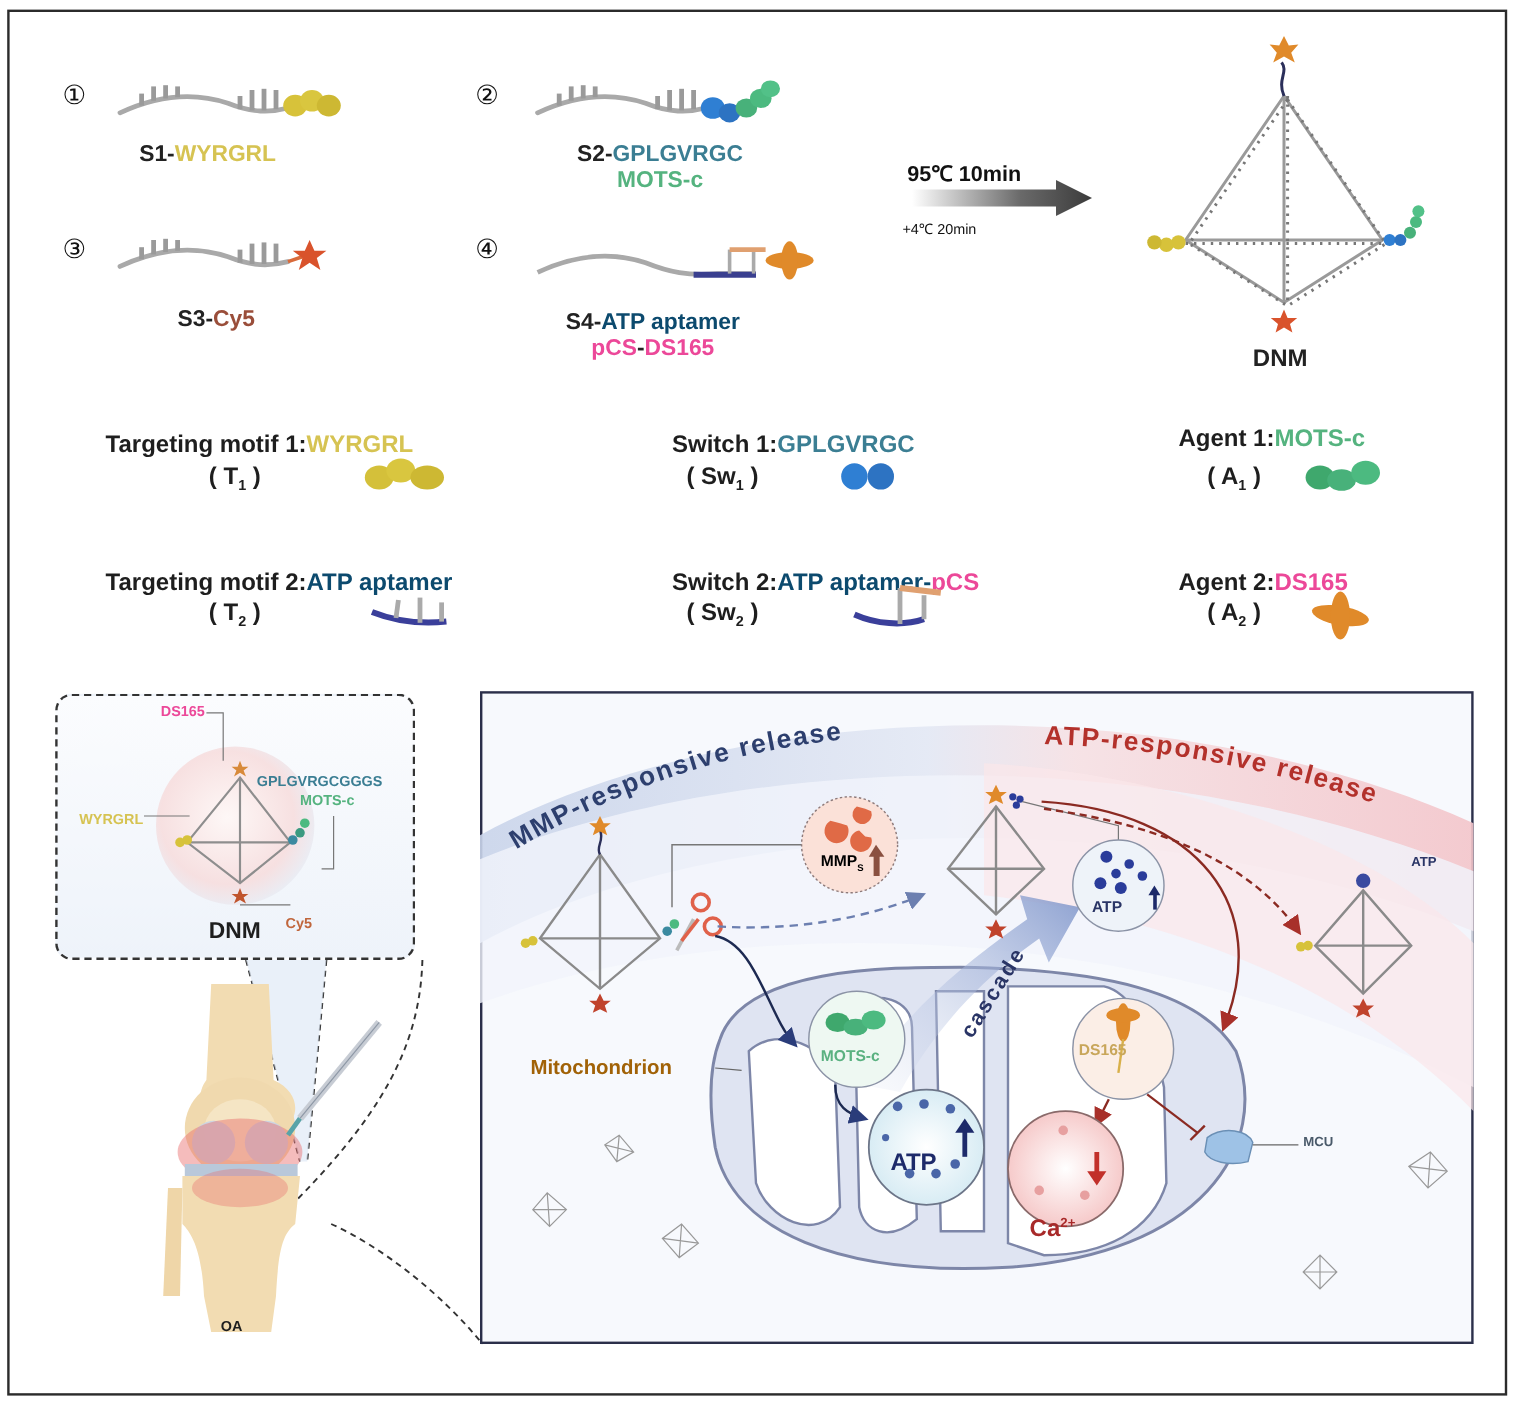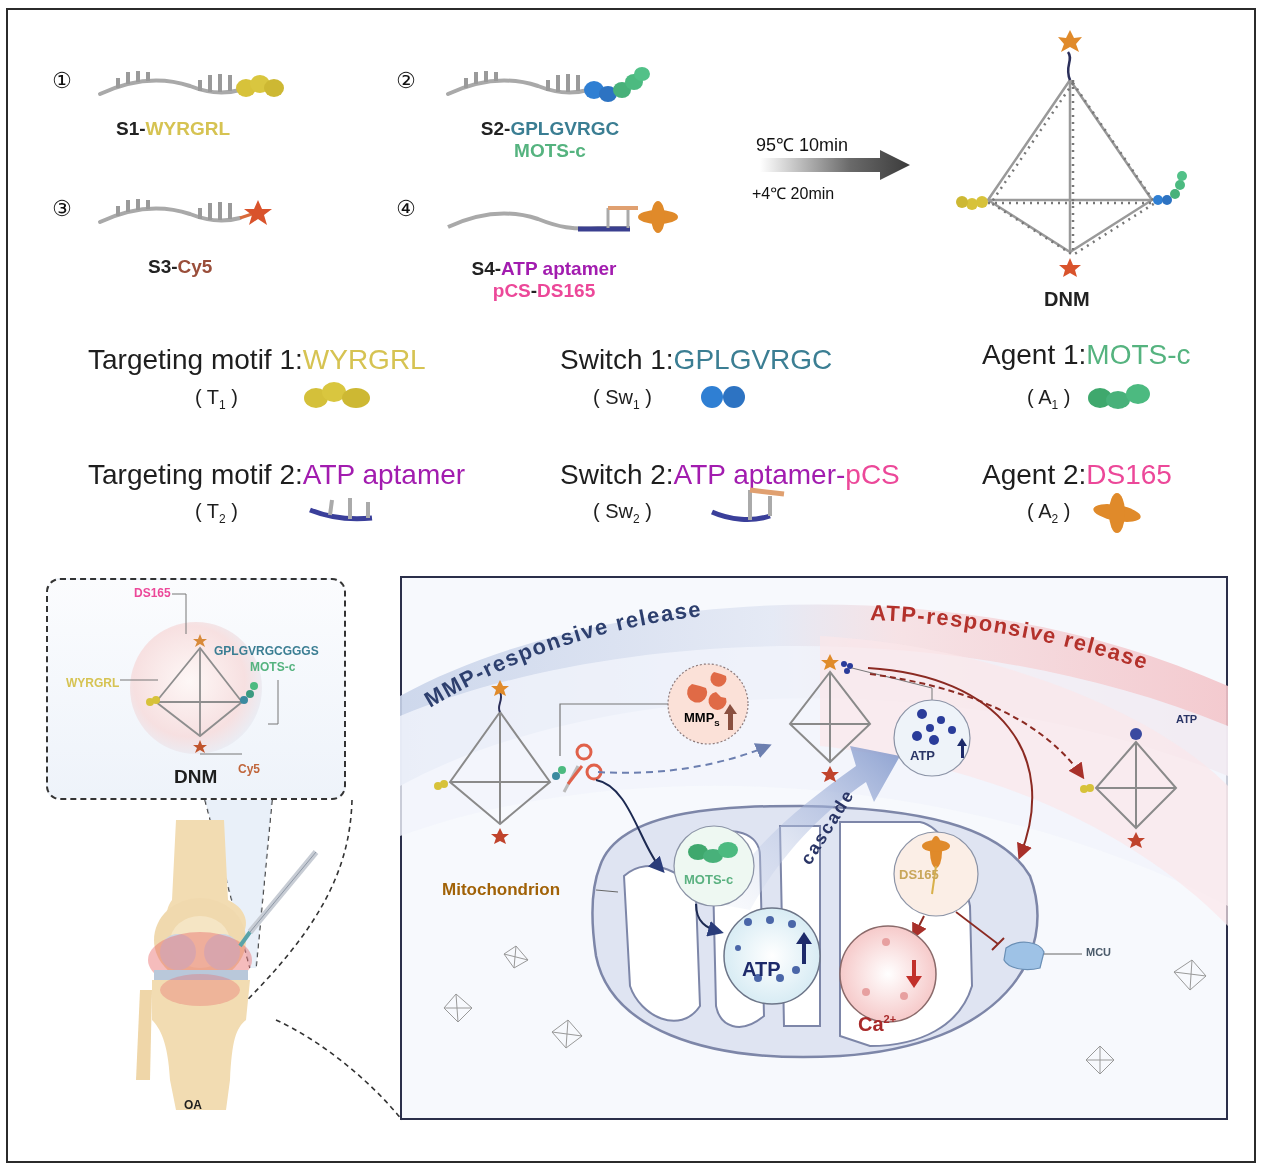--- a/index.html
+++ b/index.html
@@ -1,28 +1,28 @@
 <!DOCTYPE html>
 <html><head>
 <meta charset="utf-8">
 <style>
   html,body{margin:0;padding:0;background:#ffffff;}
   body{width:1266px;height:1171px;position:relative;overflow:hidden;font-family:"Liberation Sans",sans-serif;}
   .frame{position:absolute;left:6px;top:8px;width:1250px;height:1155px;border:2px solid #2b2b2b;box-sizing:border-box;}
   .abs{position:absolute;}
   .num{position:absolute;font-size:22px;color:#111;font-family:"DejaVu Sans",sans-serif;}
   .lbl{position:absolute;font-weight:bold;font-size:19px;color:#222;text-align:center;white-space:nowrap;}
-  .legend-title{position:absolute;font-weight:normal;font-size:28px;color:#1e1e1e;white-space:nowrap;}
-  .legend-abbr{position:absolute;font-weight:normal;font-size:20px;color:#1e1e1e;white-space:nowrap;margin-left:21px;}
+  .legend-title{position:absolute;font-weight:bold;font-size:20px;color:#1e1e1e;white-space:nowrap;margin-top:16px;}
+  .legend-abbr{position:absolute;font-weight:bold;font-size:20px;color:#1e1e1e;white-space:nowrap;}
   .legend-abbr sub{font-size:12px;}
   .c-yellow{color:#d6c352;}
   .c-teal{color:#3b7e93;}
   .c-green{color:#55b37f;}
   .c-brown{color:#9a4e3a;}
-  .c-navy{color:#a21caf;}
+  .c-navy{color:#0c4a6e;}
   .c-orange{color:#ec4899;}
   .inset{position:absolute;left:46px;top:578px;width:300px;height:222px;border:2px dashed #333;border-radius:14px;box-sizing:border-box;background:linear-gradient(180deg,#fbfcfe 0%,#eef3fa 100%);}
   .panel{position:absolute;left:400px;top:576px;width:828px;height:544px;border:2px solid #2b2f4a;box-sizing:border-box;background:#f7f9fd;overflow:hidden;}
   .small{position:absolute;font-weight:bold;font-size:12px;white-space:nowrap;}
   svg text{font-family:"Liberation Sans",sans-serif;}
 </style>
 </head>
 <body>
 
 <div class="frame"></div>
@@ -133,22 +133,22 @@
   <span class="c-green">MOTS-c</span>
 </div>
 <div class="lbl" style="left:148px;top:256px">
   <span>S3-</span><span class="c-brown">Cy5</span>
 </div>
 <div class="lbl" style="left:444px;top:258px;width:200px">
   <span>S4-</span><span class="c-navy">ATP aptamer</span><br>
   <span class="c-orange">pCS</span><span>-</span><span class="c-orange">DS165</span>
 </div>
 
-<span class="lbl" style="left:756px;top:132px;font-weight:normal;font-size:18px;color:#111">95℃ 10min</span>
-<span class="lbl" style="left:752px;top:182px;font-weight:normal;font-size:16px;color:#111">+4℃ 20min</span>
+<span class="lbl" style="left:756px;top:132px;font-weight:bold;font-size:18px;color:#111">95℃ 10min</span>
+<span class="lbl" style="left:752px;top:182px;font-weight:normal;font-size:12px;color:#111">+4℃ 20min</span>
 <span class="lbl" style="left:1044px;top:288px;font-size:20px">DNM</span>
 
 <div class="legend-title" style="left:88px;top:344px"><span>Targeting motif 1:</span><span class="c-yellow">WYRGRL</span></div>
 <div class="legend-abbr" style="left:174px;top:386px">( <span>T</span><sub>1</sub> )</div>
 
 <div class="legend-title" style="left:560px;top:344px"><span>Switch 1:</span><span class="c-teal">GPLGVRGC</span></div>
 <div class="legend-abbr" style="left:572px;top:386px">( <span>Sw</span><sub>1</sub> )</div>
 
 <div class="legend-title" style="left:982px;top:339px"><span>Agent 1:</span><span class="c-green">MOTS-c</span></div>
 <div class="legend-abbr" style="left:1006px;top:386px">( <span>A</span><sub>1</sub> )</div>

